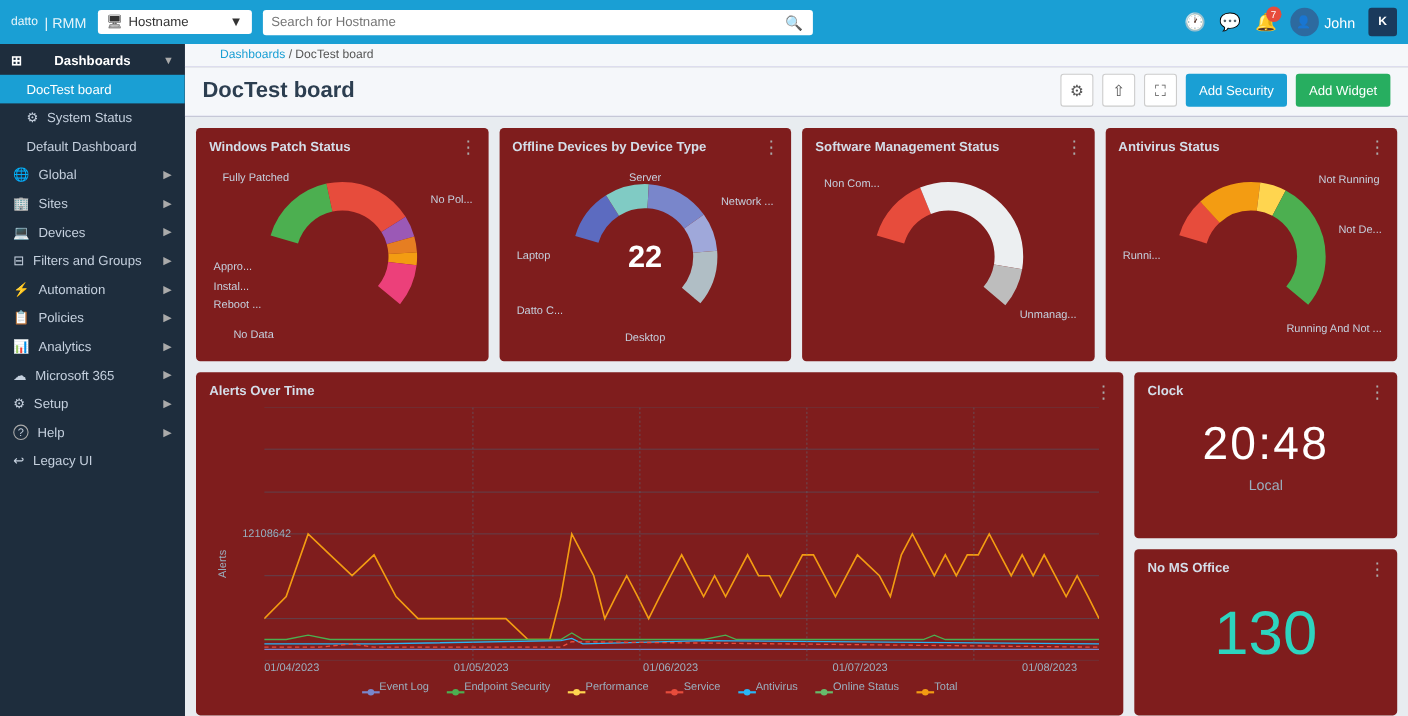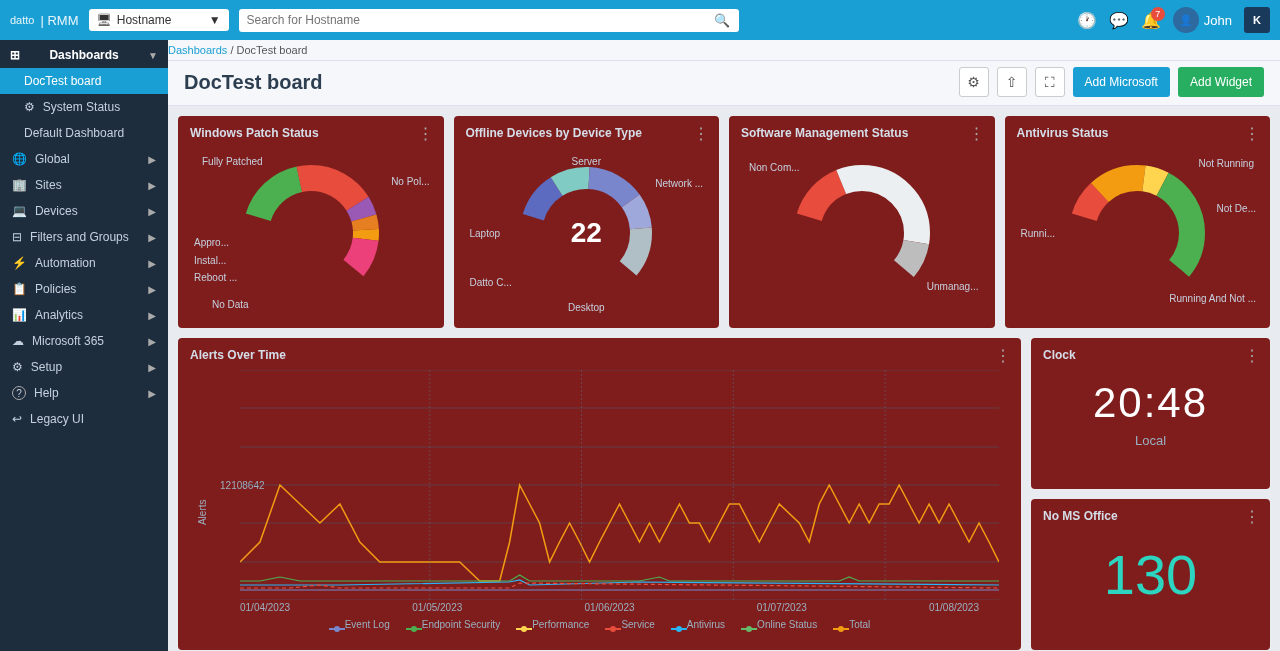--- a/index.html
+++ b/index.html
@@ -87,21 +87,21 @@
       gap: 8px;
     }
     .sidebar-item.active { background: #1a9fd4; color: #fff; }
     .sidebar-item.sub { padding-left: 24px; }
     .sidebar-item .caret { margin-left: auto; font-size: 10px; color: #aaa; }
 
     
     .main-area { flex: 1; display: flex; flex-direction: column; overflow: hidden; }
     .breadcrumb-bar {
       background: #f5f7fa;
-      padding: 4px 0;
+      padding: 4px 32px;
       font-size: 11px;
       color: #555;
       border-bottom: 1px solid #dde;
     }
     .breadcrumb-bar a { color: #1a9fd4; text-decoration: none; }
     .page-header {
       background: #f5f7fa;
       padding: 6px 16px 8px;
       display: flex;
       align-items: center;
@@ -329,21 +329,21 @@
       <a href="#">Dashboards</a>
       <span> / </span>
       <span>DocTest board</span>
     </div>
     <div class="page-header">
       <h1 class="page-title">DocTest board</h1>
       <div class="header-actions">
         <button class="btn-icon">⚙</button>
         <button class="btn-icon">⇧</button>
         <button class="btn-icon">⛶</button>
-        <button class="btn-primary">Add Microsoft</button>
+        <button class="btn-primary">Add Security</button>
         <button class="btn-success">Add Widget</button>
       </div>
     </div>
 
     <div class="dashboard-content">
 
       <div class="widget-row">
 
         <div class="widget" style="min-height:210px;">
           <div class="widget-title">Windows Patch Status</div>

